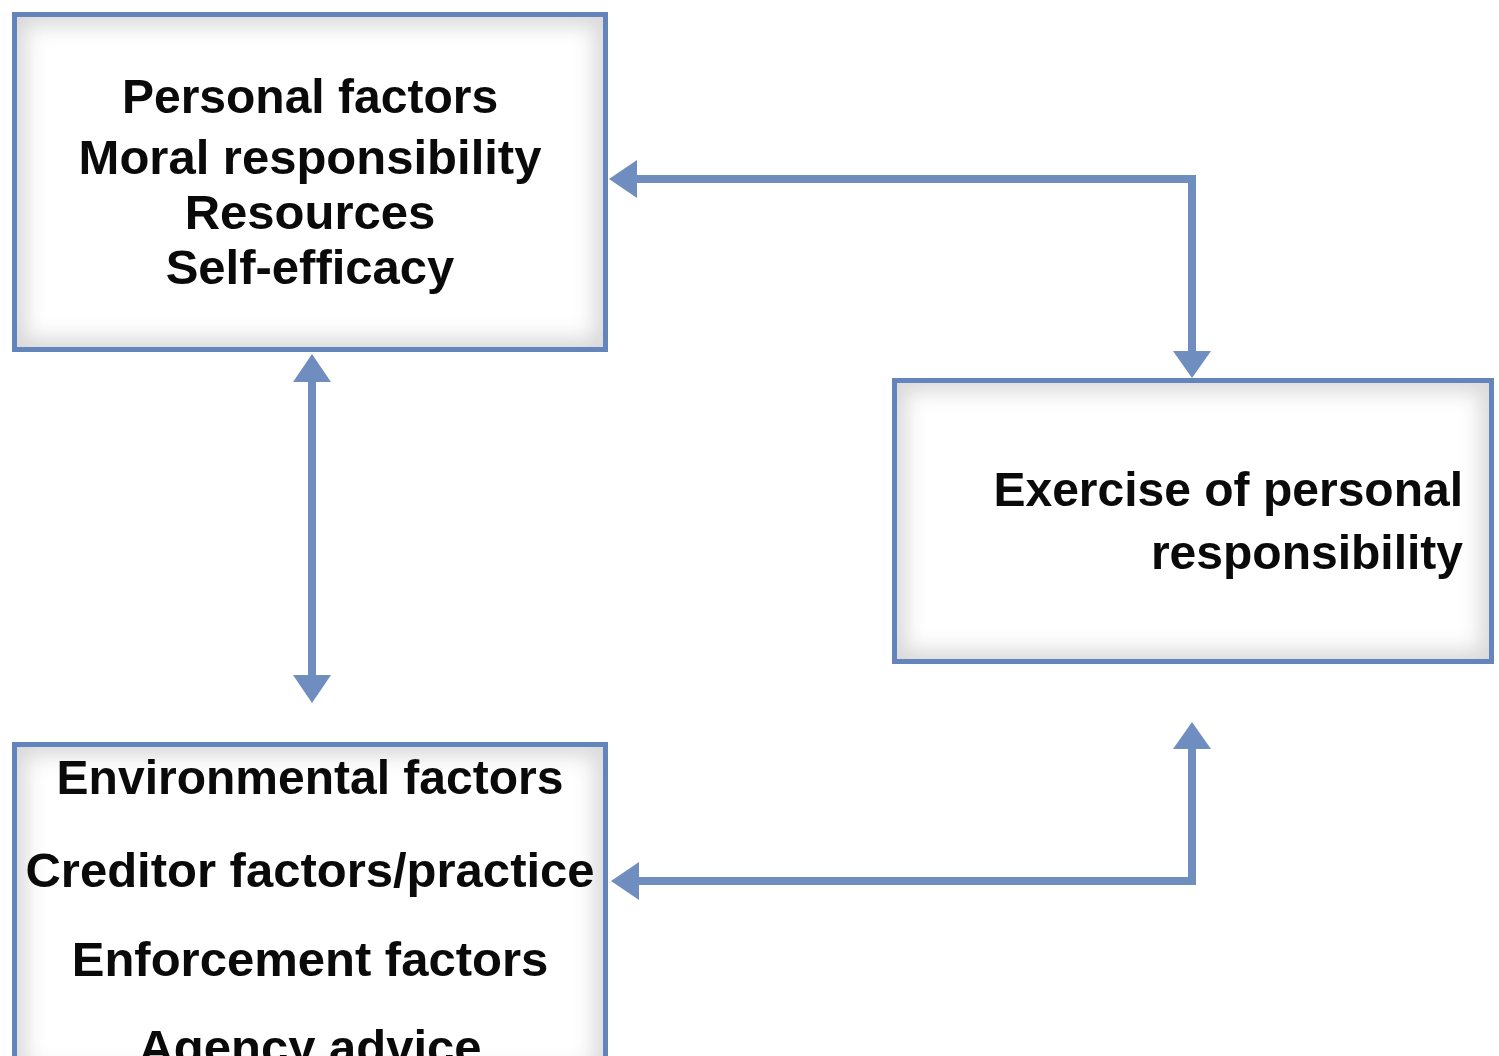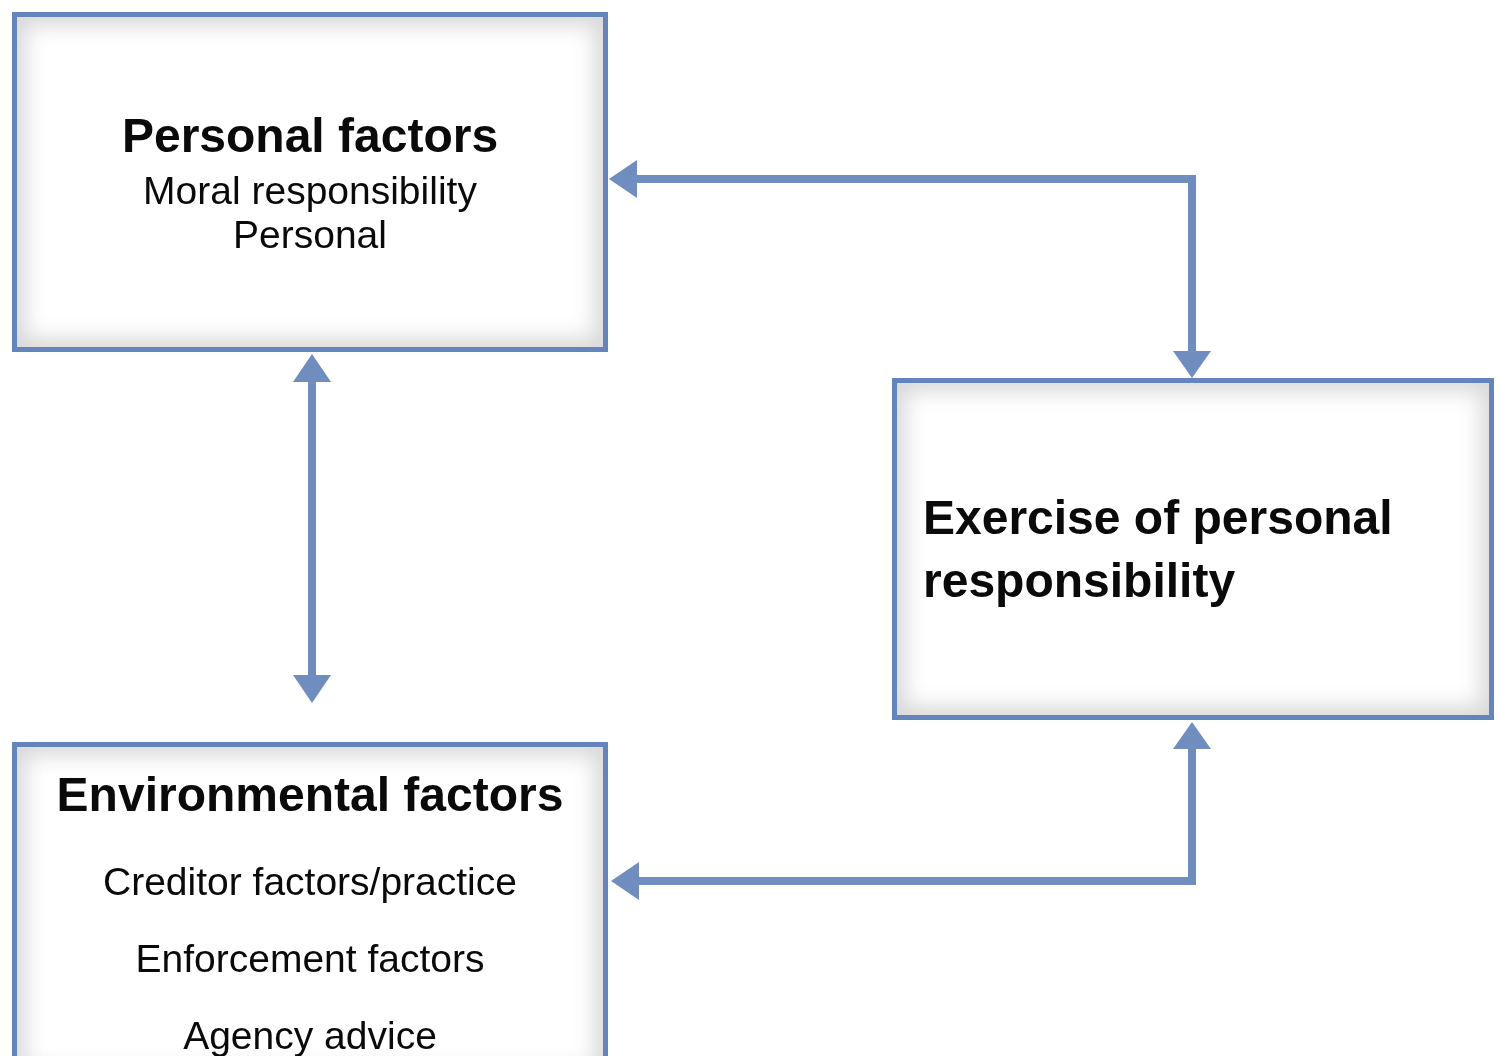--- a/index.html
+++ b/index.html
@@ -21,41 +21,41 @@
     position:absolute;
     box-sizing:border-box;
     border:5px solid var(--border-blue);
     background:#ffffff;
     
     box-shadow:inset 0 0 20px 9px rgba(80,80,80,0.22);
     display:flex;
     flex-direction:column;
     align-items:center;
     justify-content:center;
-    text-align:left;
+    text-align:right;
   }
   #box-personal{left:12px;top:12px;width:596px;height:340px;}
   #box-environmental{left:12px;top:742px;width:596px;height:340px;gap:33px;}
-  #box-exercise{left:892px;top:378px;width:602px;height:342px;}
+  #box-exercise{left:892px;top:378px;width:602px;height:286px;}
   .box-title{
     font-weight:bold;
     font-size:48px;
     line-height:1.22;
     margin:0 0 3px 0;
     z-index:2;
   }
   #box-exercise .box-title{
     max-width:540px;
     line-height:1.32;
     margin:0;
   }
   .box-item{
-    font-size:39px;
+    font-size:49px;
     line-height:1.13;
-    font-weight:normal;
+    font-weight:bold;
     z-index:2;
   }
   svg.connectors{
     position:absolute;left:0;top:0;width:1499px;height:1056px;
     pointer-events:none;
   }
   svg .shaft{
     fill:none;
     stroke:var(--arrow-blue);
     stroke-width:8;
@@ -87,21 +87,22 @@
     <g>
       <polyline class="shaft" points="312,377 312,681"></polyline>
       <polygon class="head" points="312,354 293,382 331,382"></polygon>
       <polygon class="head" points="312,703 293,675 331,675"></polygon>
     </g>
   </svg>
 
   <div class="dbox" id="box-personal">
     <div class="box-title">Personal factors</div>
     <div class="box-item">Moral responsibility</div>
-    <div class="box-item">Personal</div>
+    <div class="box-item">Resources</div>
+    <div class="box-item">Self-efficacy</div>
   </div>
 
   <div class="dbox" id="box-environmental">
     <div class="box-title">Environmental factors</div>
     <div class="box-item">Creditor factors/practice</div>
     <div class="box-item">Enforcement factors</div>
     <div class="box-item">Agency advice</div>
   </div>
 
   <div class="dbox" id="box-exercise">

